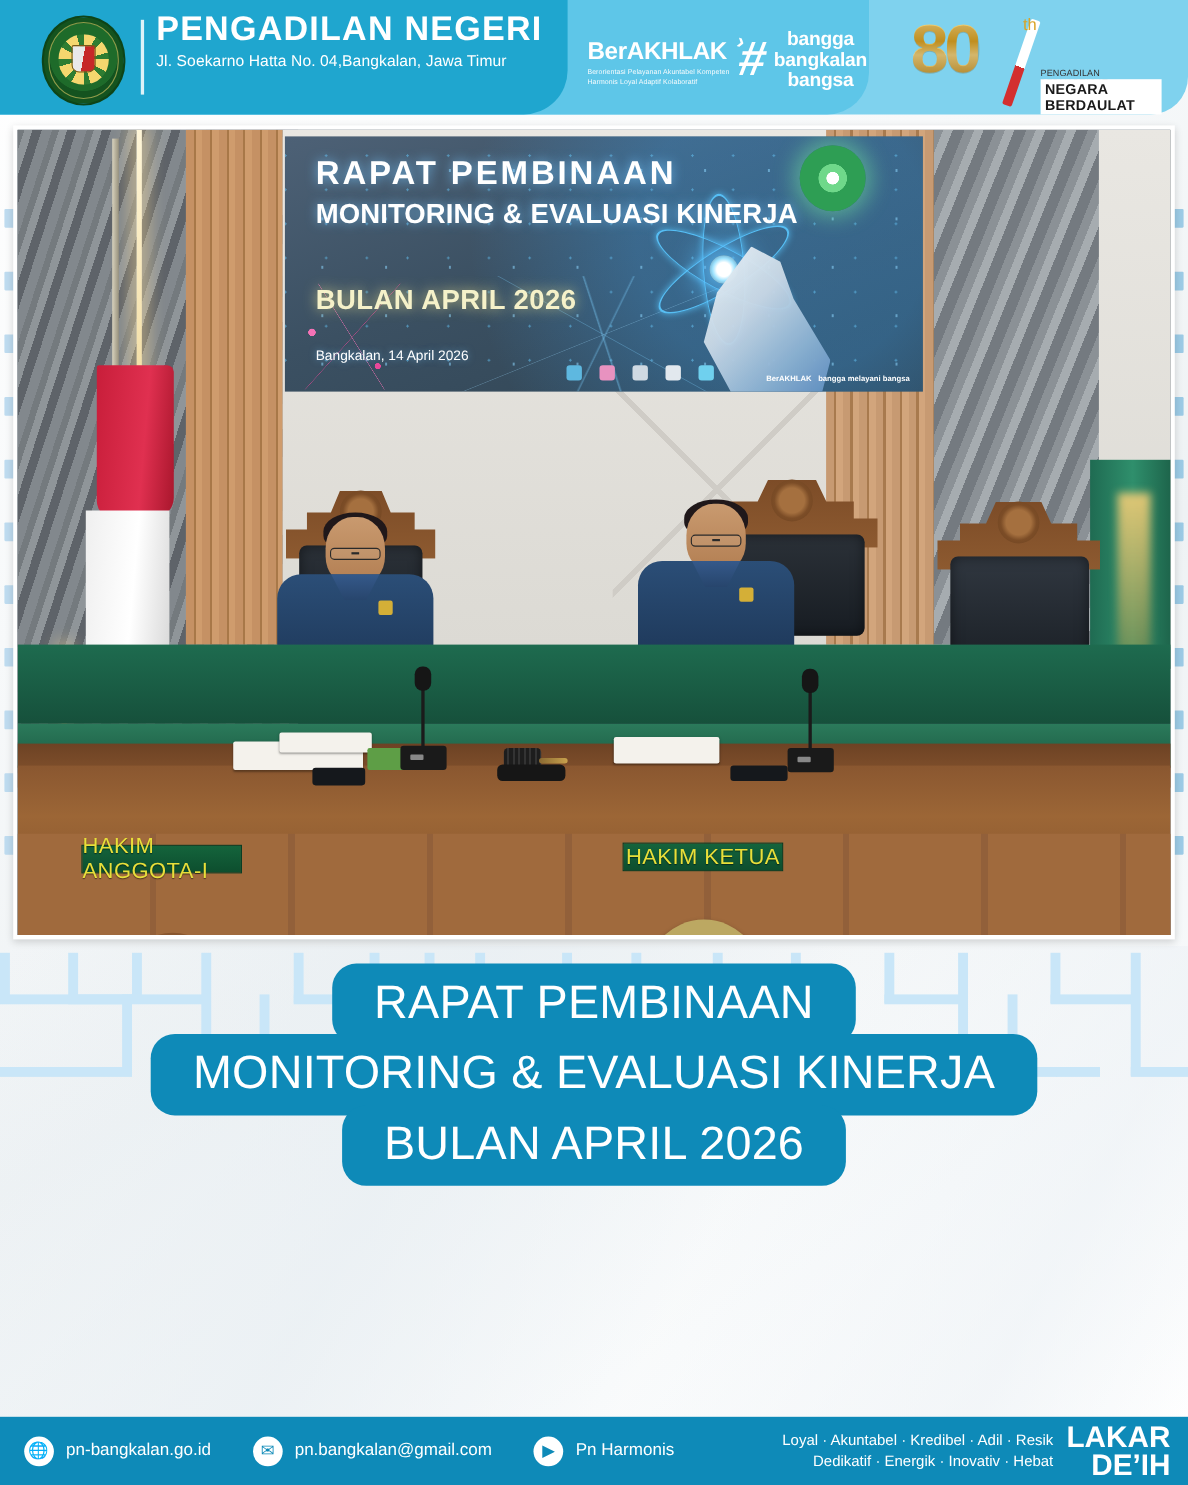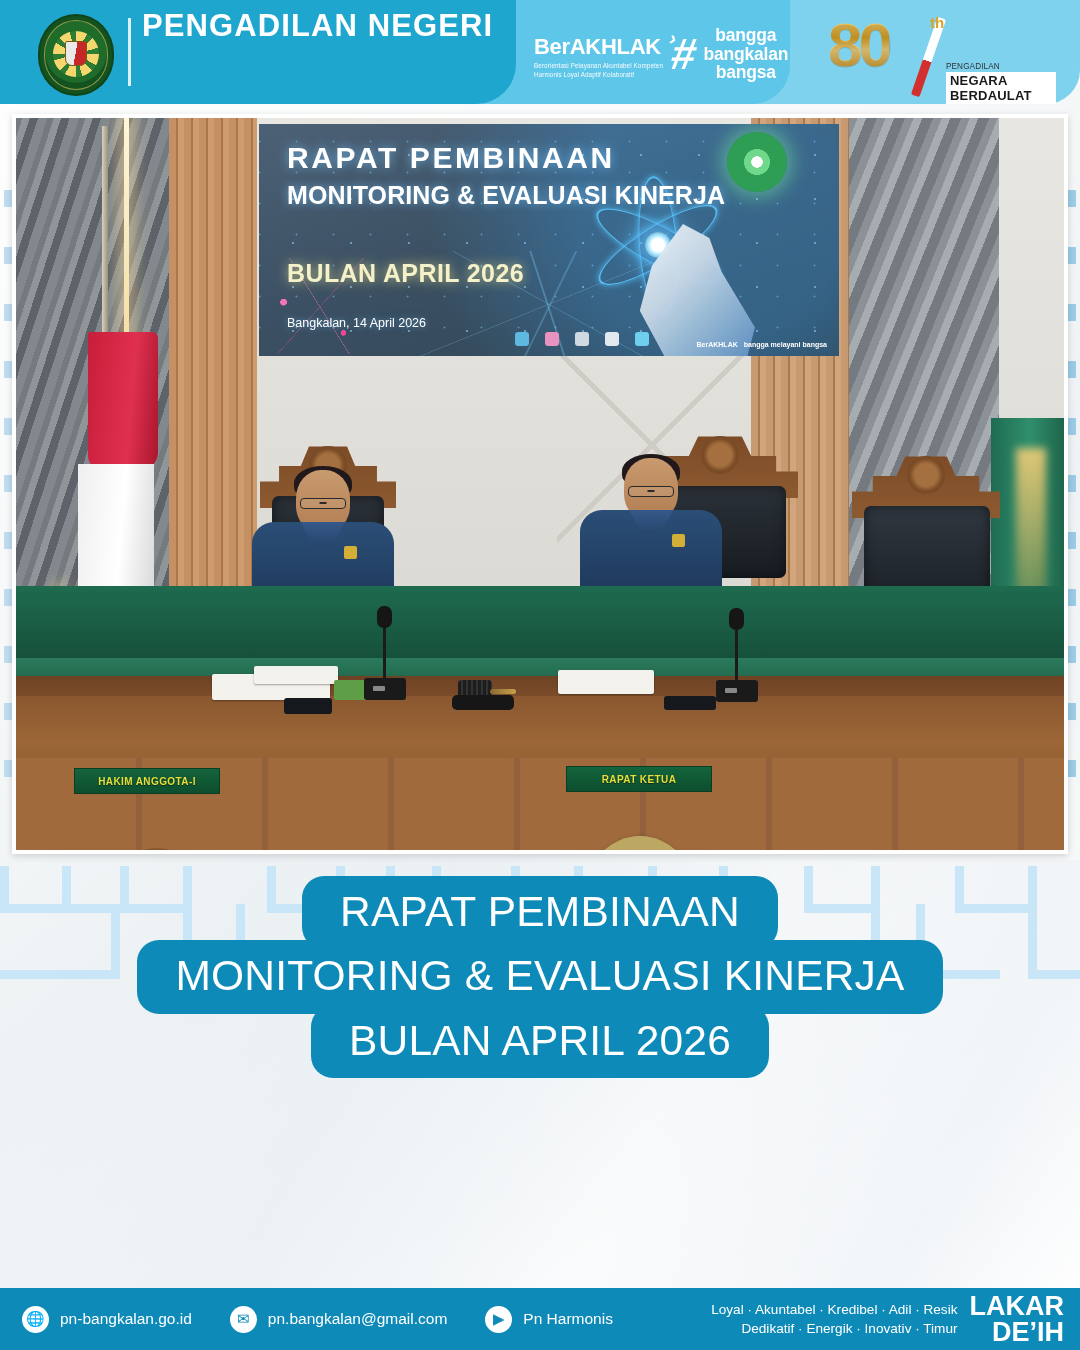--- a/index.html
+++ b/index.html
@@ -93,21 +93,21 @@
 
   
   .eighty{ position:absolute; left:826px; top:8px; width:230px; height:92px; }
   .eighty-num{
     font-size:62px; font-weight:bold; line-height:1;
     background:linear-gradient(180deg,#fbe39a 0%,#d9a426 38%,#f3d98c 58%,#b8871c 100%);
     -webkit-background-clip:text; background-clip:text; color:transparent;
     letter-spacing:-4px; position:absolute; left:2px; top:6px;
     text-shadow:0 1px 0 rgba(120,80,10,.25);
   }
-  .eighty-th{ position:absolute; left:104px; top:6px; font-size:15px; font-weight:bold; color:#d9a426;}
+  .eighty-th{ position:absolute; left:104px; top:6px; font-size:15px; font-weight:normal; color:#d9a426;}
   .eighty-slash{
     position:absolute; left:98px; top:8px; width:9px; height:82px; transform:rotate(19deg);
     background:linear-gradient(180deg,#ffffff 0 55%,#d32f2f 55% 100%);
     border-radius:2px;
   }
   .eighty-sub1{ position:absolute; left:120px; top:54px; font-size:8.2px; color:#333; letter-spacing:.1px;}
   .eighty-sub2{
     position:absolute; left:120px; top:64px; font-size:13px; font-weight:bold; color:#1a1a1a;
     background:#fff; padding:1px 4px; letter-spacing:.2px;
   }
@@ -277,21 +277,21 @@
   .mic .stalk{ position:absolute; left:19px; bottom:20px; width:3px; height:56px; background:#1b1b1b;}
   .mic .cap{ position:absolute; left:13px; bottom:72px; width:15px; height:22px; border-radius:7px; background:#161616;}
 
   .papers{ position:absolute; background:#f4f2ec; border-radius:2px; box-shadow:0 1px 2px rgba(0,0,0,.35);}
   .green-folder{ position:absolute; background:#5e9e46; border-radius:2px;}
   .phone{ position:absolute; background:#15181c; border-radius:3px;}
 
   .plate{
     position:absolute; height:26px; background:linear-gradient(180deg,#14643c,#0d4e2e);
     border:1px solid #0a3d24; display:flex; align-items:center; justify-content:center;
-    color:#e8df3a; font-size:10px; font-weight:bold; letter-spacing:.4px;
+    color:#e8df3a; font-size:20px; font-weight:normal; letter-spacing:.4px;
     text-shadow:0 1px 1px rgba(0,0,0,.5);
   }
 
   .emblem-big{
     position:absolute; left:568px; top:742px; width:112px; height:122px;
     border-radius:50%; transform:translateY(-24px);
     background:
       radial-gradient(circle at 50% 48%, #c3b06a 0 26%, #cdbb76 27% 40%, #bca862 41% 72%, #d4c37f 73% 88%, #b9a45e 89% 100%);
     box-shadow:0 2px 5px rgba(0,0,0,.35);
   }
@@ -366,20 +366,21 @@
     <div class="hdr-mid"></div>
     <div class="hdr-left"></div>
 
     <div class="seal">
       <div class="seal-ring"></div>
     </div>
     <div class="hdr-divider"></div>
 
     <div class="hdr-text">
       <div class="hdr-l1">PENGADILAN NEGERI</div>
+      <div class="hdr-l3">Jl. Soekarno Hatta No. 04,Bangkalan, Jawa Timur</div>
     </div>
 
     <div class="berakhlak">
       <div class="ber-main">
         <span>BerAKHLAK</span>
         <span class="ber-tick">›</span>
       </div>
       <div class="ber-sub">
         <div>Berorientasi Pelayanan Akuntabel Kompeten</div>
         <div>Harmonis Loyal Adaptif Kolaboratif</div>
@@ -510,21 +511,21 @@
           <div class="cap"></div>
           <div class="box"></div>
       </div>
       <div class="gavel">
         <div class="head"></div>
           <div class="handle"></div>
           <div class="base"></div>
       </div>
 
       <div class="plate" style="left:58px;top:650px;width:146px;">HAKIM ANGGOTA-I</div>
-      <div class="plate" style="left:550px;top:648px;width:146px;">RAPAT KETUA</div>
+      <div class="plate" style="left:550px;top:648px;width:146px;">HAKIM KETUA</div>
 
       <div class="oval-carve"></div>
       <div class="emblem-big"></div>
     </div>
   </div>
 
   <div class="maze" id="maze">
       <b style="left: 0px; top: 38px; width: 120px; height: 9px; background: rgb(201, 230, 248);"></b>
       <b style="left: 111px; top: 38px; width: 9px; height: 74px; background: rgb(201, 230, 248);"></b>
       <b style="left: 0px; top: 104px; width: 120px; height: 9px; background: rgb(201, 230, 248);"></b>
@@ -585,21 +586,21 @@
       <span class="f-sep"></span>
       <span class="f-ic">✉</span>
       <span>pn.bangkalan@gmail.com</span>
       <span class="f-sep"></span>
       <span class="f-ic">▶</span>
       <span>Pn Harmonis</span>
     </div>
     <div class="f-right">
       <div class="f-vals">
         <div>Loyal · Akuntabel · Kredibel · Adil · Resik</div>
-        <div>Dedikatif · Energik · Inovativ · Timur</div>
+        <div>Dedikatif · Energik · Inovativ · Hebat</div>
       </div>
       <div class="f-lakar">
         <div>LAKAR</div>
         <div>DE’IH</div>
       </div>
     </div>
   </div>
 </div>
 
 </body></html>

